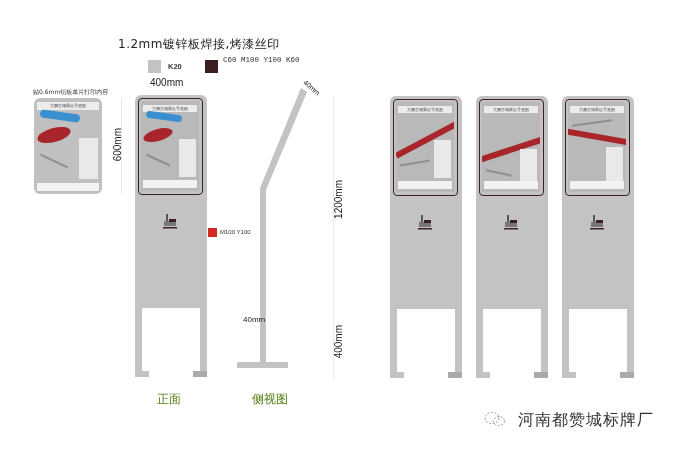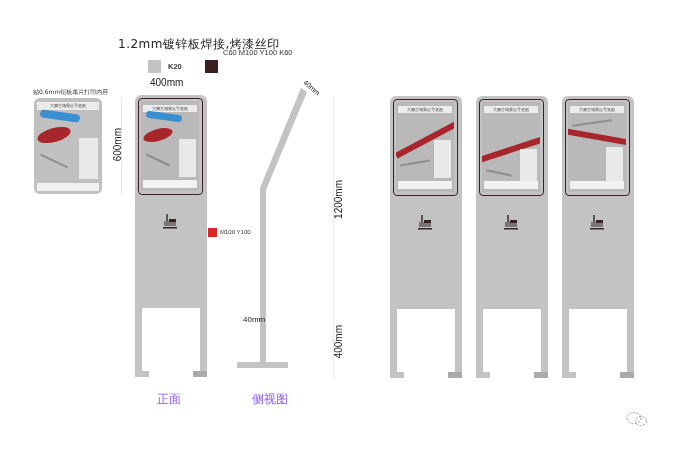--- a/index.html
+++ b/index.html
@@ -3,41 +3,41 @@
 <meta charset="utf-8">
 <style>
   html, body { margin:0; padding:0; background:#ffffff; }
   body { width:680px; height:453px; position:relative; overflow:hidden; font-family:"DejaVu Sans", "Liberation Sans", sans-serif; color:#222; }
   .abs { position:absolute; }
   .title { left:118px; top:36px; font-size:12px; letter-spacing:0.5px; color:#222; white-space:nowrap; }
   .legend-swatch { width:13px; height:13px; }
   .legend-text { font-size:7.5px; color:#333; white-space:nowrap; font-family:"Liberation Sans", sans-serif; }
   .dim { font-size:9px; color:#222; white-space:nowrap; font-family:"Liberation Sans", sans-serif; }
   .dim-v { writing-mode:vertical-rl; transform:rotate(180deg); }
-  .caption { font-size:12px; color:#8b5cf6; white-space:nowrap; }
+  .caption { font-size:12px; color:#4d7c0f; white-space:nowrap; }
   .small-note { font-size:6px; color:#333; white-space:nowrap; }
   .sign { position:absolute; }
   .gray { background:#c3c3c3; }
   .map { position:absolute; background:#b9b9b9; overflow:hidden; }
   .map .hdr { position:absolute; left:4%; top:4%; width:92%; height:8%; background:#ececec; font-size:4px; color:#444; line-height:7px; text-align:center; }
   .map .foot { position:absolute; left:4%; bottom:3%; width:92%; height:9%; background:#f2f2f2; }
   .map .legendcol { position:absolute; right:6%; top:42%; width:28%; height:42%; background:#e9e9e9; }
   .road { position:absolute; background:#8e8e8e; height:2px; }
   .frame { position:absolute; border:1.5px solid #3c1f21; border-radius:4px; }
   .watermark { right:26px; top:410px; font-size:16px; color:#333; white-space:nowrap; letter-spacing:1px; }
 </style>
 </head>
 <body>
 
 <div class="abs title">1.2mm镀锌板焊接,烤漆丝印</div>
 
 <div class="abs legend-swatch" style="left:148px;top:60px;background:#c3c3c3;"></div>
 <div class="abs legend-text" style="left:168px;top:62px;font-weight:bold;">K20</div>
 <div class="abs legend-swatch" style="left:205px;top:60px;background:#3c1f21;"></div>
-<div class="abs legend-text" style="left:223px;top:48px;">C60 M100 Y100 K60</div>
+<div class="abs legend-text" style="left:223px;top:56px;font-family:Liberation Mono, monospace;">C60 M100 Y100 K60</div>
 
 <div class="abs small-note" style="left:33px;top:88px;">贴0.6mm铝板单片打印内容</div>
 <div class="sign" style="left:34px;top:98px;width:68px;height:96px;">
   <div class="map" style="left:0;top:0;width:68px;height:96px;border-radius:6px;background:#c0c0c0;">
     <div class="hdr">大鹏古城景区导览图</div>
     <div class="abs" style="left:6px;top:14px;width:40px;height:8px;background:#3a8fd0;border-radius:4px;transform:rotate(8deg);"></div>
     <div class="abs" style="left:3px;top:30px;width:34px;height:14px;background:#a8262b;border-radius:50%;transform:rotate(-15deg);"></div>
     <div class="legendcol"></div>
     <div class="road" style="left:5px;top:62px;width:30px;transform:rotate(25deg);"></div>
     <div class="foot"></div>
@@ -161,13 +161,14 @@
   <div class="abs" style="left:58px;top:276px;width:14px;height:6px;background:#aaa;"></div>
 </div>
 
 <div class="abs watermark">
   <span style="display:inline-block;vertical-align:middle;margin-right:6px;">
     <svg width="22" height="16" viewBox="0 0 22 16">
         <ellipse cx="8" cy="7" rx="7" ry="5.5" fill="none" stroke="#999" stroke-width="1" stroke-dasharray="2,1.5"></ellipse>
         <ellipse cx="15" cy="10" rx="5.5" ry="4.5" fill="none" stroke="#999" stroke-width="1" stroke-dasharray="2,1.5"></ellipse>
       </svg>
   </span>
+  <span>河南都赞城标牌厂</span>
 </div>
 
 </body></html>

